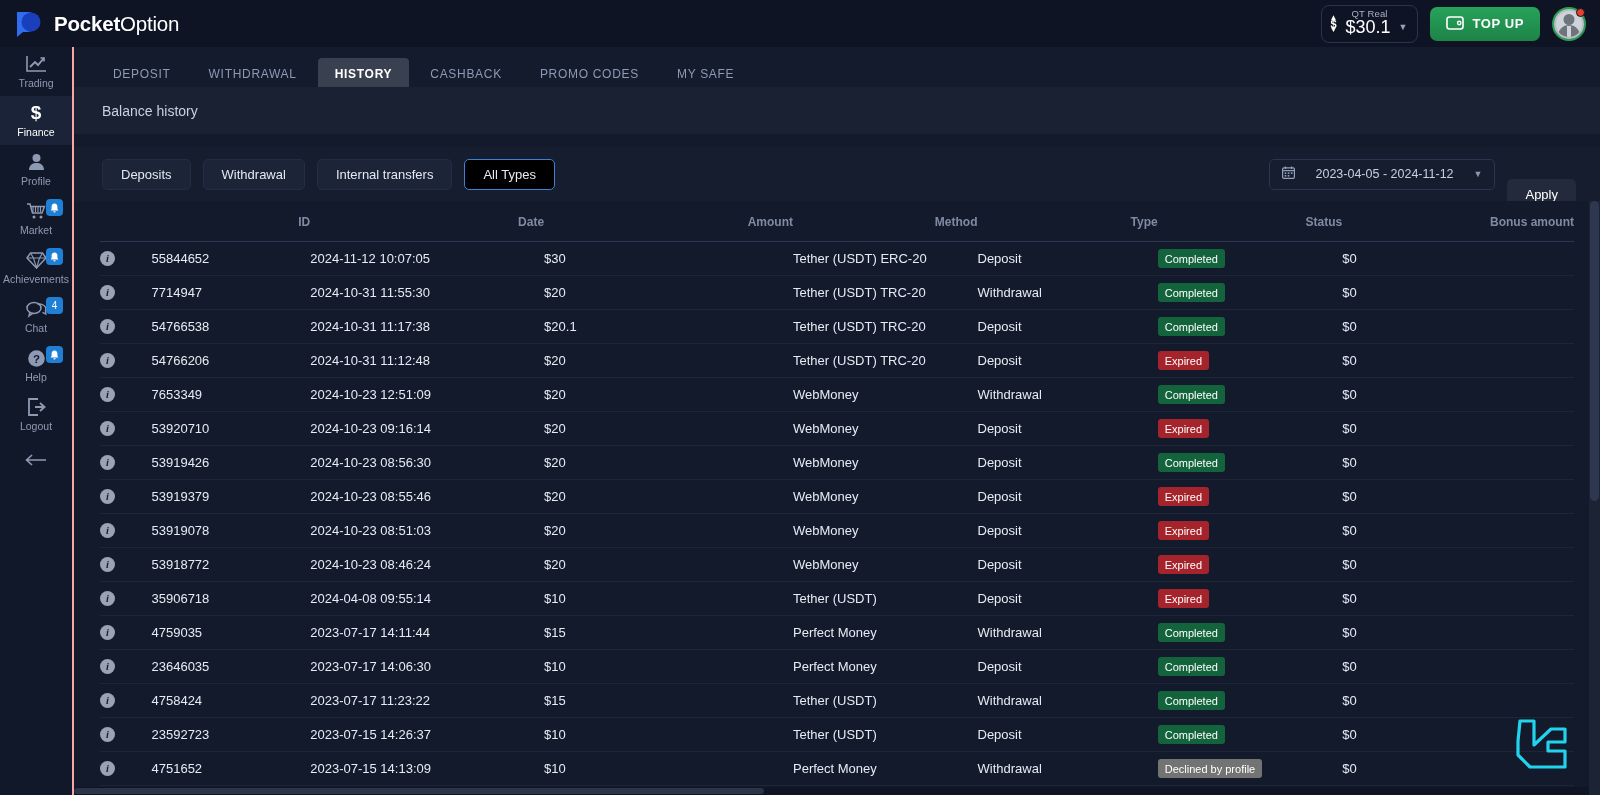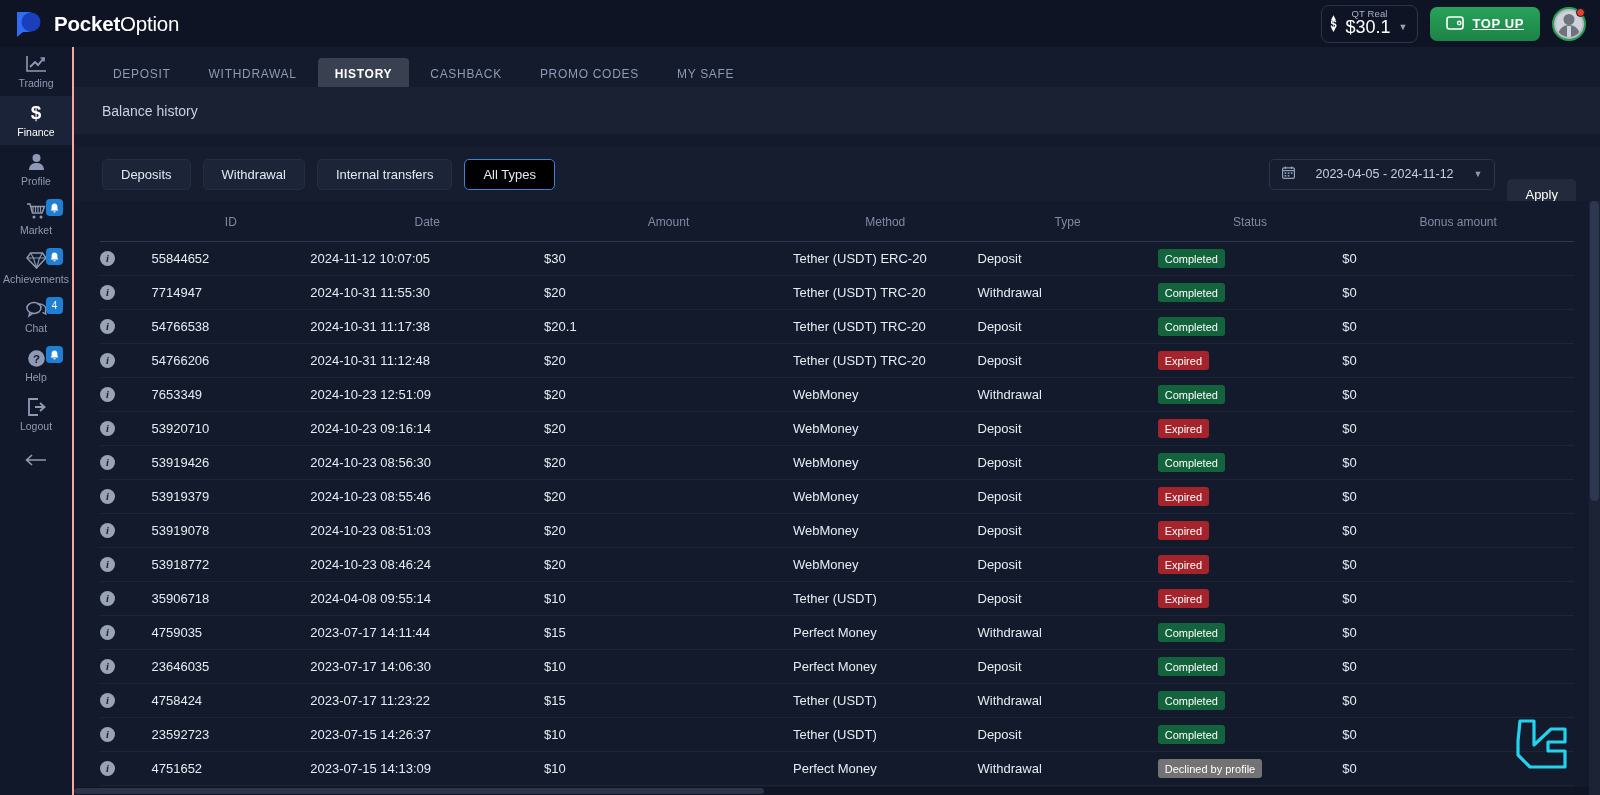--- a/index.html
+++ b/index.html
@@ -42,21 +42,21 @@
   .updown-icon .tri { font-size: 8px; }
   .updown-icon .dollar { font-size: 11px; font-weight: 700; }
   .balance-amt { font-size: 18px; color: #ffffff; font-weight: 400; padding-top: 7px; }
   .caret { color: #97a2b8; font-size: 9px; padding-top: 7px; }
 
   .topup-btn {
     display: flex; align-items: center; gap: 8px;
     background: linear-gradient(180deg,#27a35a,#1d8347);
     color: #fff; font-weight: 700; font-size: 13px; letter-spacing: 0.6px;
     height: 34px; border-radius: 7px; padding: 0 16px;
-    border: none; cursor: pointer; text-decoration: underline;
+    border: none; cursor: pointer;
   }
   .wallet-icon { display: inline-block; }
 
   .avatar {
     width: 34px; height: 34px; border-radius: 50%;
     background: #b9bdc4; border: 2px solid #2a9d54;
     position: relative; overflow: visible;
   }
   .avatar-person {
     position: absolute; left: 50%; top: 52%; transform: translate(-50%,-50%);
@@ -159,21 +159,21 @@
 
   
   .table-wrap {
     position: absolute; left: 74px; top: 201px;
     width: 1526px; height: 594px;
     background: #131a2b;
     overflow: hidden;
   }
   .tbl { width: 1474px; margin-left: 26px; border-collapse: collapse; table-layout: fixed; }
   .tbl thead th {
-    text-align: center; font-weight: 400;
+    text-align: right; font-weight: 700;
     color: #7e8ba3; font-size: 12px;
     padding: 14px 0 12px 0;
     border-bottom: 1px solid #2c3category; border-bottom: 1px solid #2e3852;
   }
   .tbl tbody td {
     padding: 0; height: 34px;
     font-size: 13px; color: #e6ebf4;
     border-bottom: 1px solid #1d2537;
     vertical-align: middle;
   }

